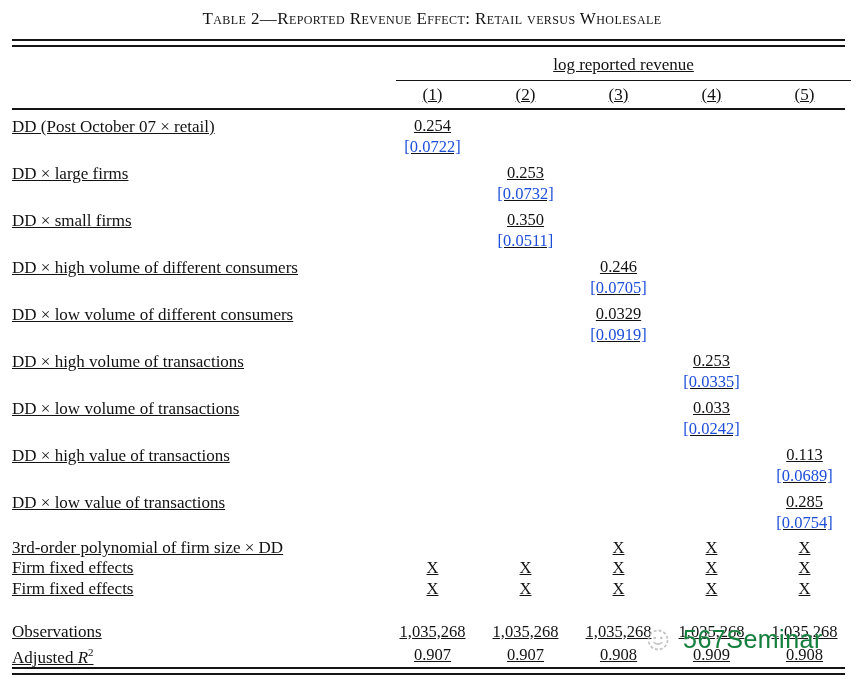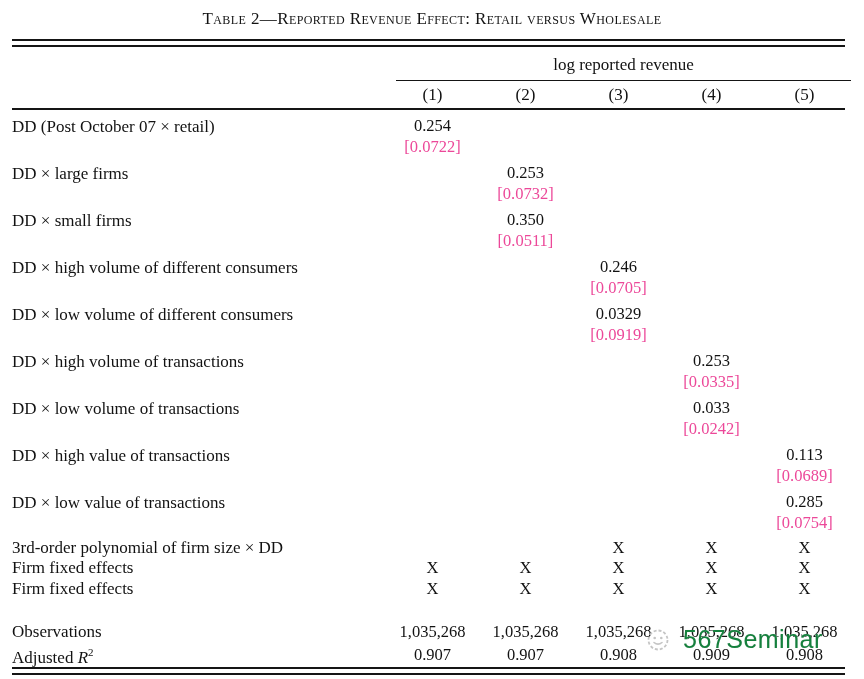--- a/index.html
+++ b/index.html
@@ -18,41 +18,42 @@
     font-size:17px;
     letter-spacing:0.4px;
   }
   .rule{margin-left:12px;width:833px;}
   .dbl{border-top:2px solid #151515;border-bottom:2px solid #151515;height:4px;}
   .single{border-top:2px solid #151515;height:0;}
   .grid{
     margin-left:12px;
     display:grid;
     grid-template-columns:374px 93px 93px 93px 93px 93px;
+    text-decoration:underline;
   }
   .hdr{margin-top:8px;}
   .spanner{
     grid-column:2/7;
     text-align:center;
     border-bottom:1.5px solid #151515;
     padding-bottom:5px;
     margin-left:10px;
     font-size:17px;
   }
   .colnums div{
     text-align:center;
     font-size:17px;
     line-height:27px;
   }
   .body{margin-top:5px;}
   .crow{min-height:47px;align-items:start;}
   .lbl{font-size:17px;line-height:21px;padding-top:1px;white-space:nowrap;}
   .cell{text-align:center;font-size:16.5px;line-height:21px;}
   .est{color:#121212;}
-  .se{color:#ec4899;}
+  .se{color:#1d4ed8;}
   .irow{height:20.3px;align-items:center;}
   .irow .lbl{padding-top:0;line-height:20.3px;}
   .irow .cell{line-height:20.3px;}
   .statgap{height:23px;}
   .srow{height:20.5px;align-items:center;}
   .srow .lbl{padding-top:0;line-height:20.5px;}
   .srow .cell{line-height:20.5px;}
   .botrule{margin-top:4px;}
   .rsym{font-style:italic;}
   sup{font-size:11px;}

